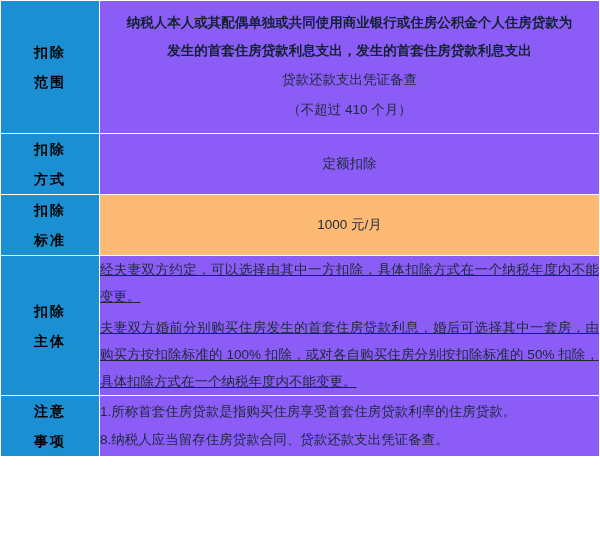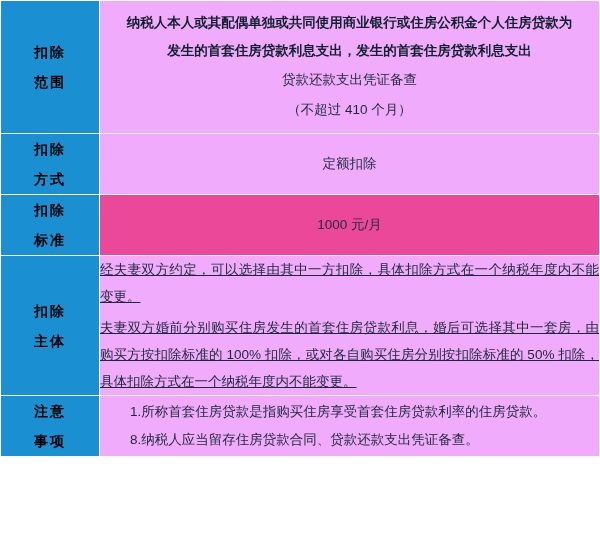--- a/index.html
+++ b/index.html
@@ -38,28 +38,28 @@
     font-size: 14px;
     font-weight: bold;
     letter-spacing: 2px;
     line-height: 30px;
     padding: 6px 0;
   }
   .label-cell .lbl-line {
     display: block;
   }
   .body-cell {
-    background: #f0abfc;
+    background: #8b5cf6;
     color: #1b2a38;
     font-size: 13.5px;
     line-height: 26px;
     padding: 10px 14px;
   }
   .body-cell.alt {
-    background: #ec4899;
+    background: #fdba74;
     margin-top: 48px;
   }
   .center {
     text-align: center;
   }
   .justify {
     text-align: justify;
     text-justify: inter-ideograph;
   }
   .head-line {
@@ -81,21 +81,20 @@
     margin: 0;
     line-height: 27px;
     text-decoration: underline;
   }
   .para + .para {
     margin-top: 4px;
   }
   .note-line {
     display: block;
     line-height: 28px;
-    margin-left: 30px;
   }
   .row-scope .body-cell {
     padding-top: 8px;
     padding-bottom: 8px;
   }
 </style>
 </head>
 <body>
 
 <div class="sheet">

